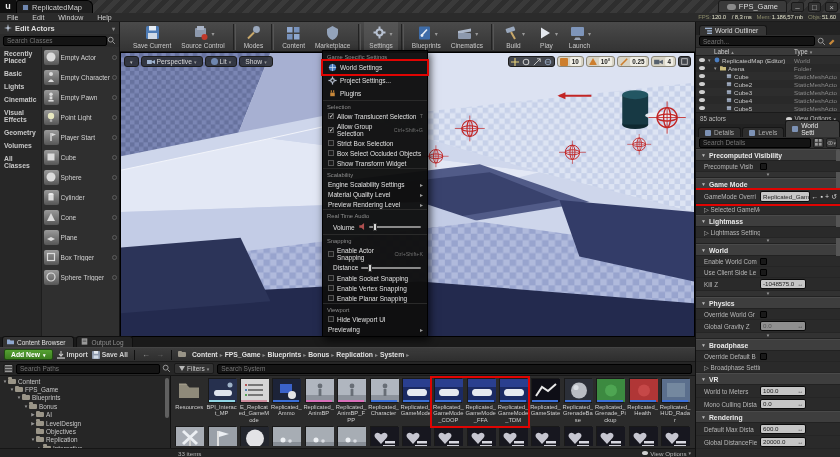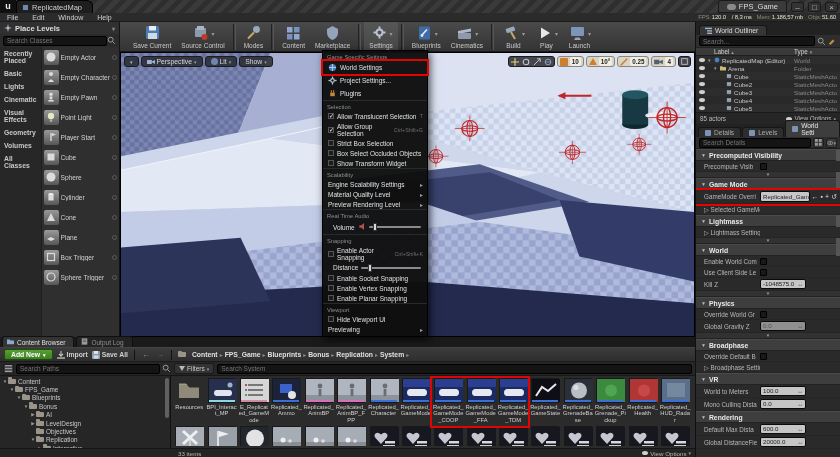--- a/index.html
+++ b/index.html
@@ -174,21 +174,21 @@
         <span><span class="sl">Mem:</span><span class="sv">1.186,57 mb</span></span>
         <span><span class="sl">Objs:</span><span class="sv">51.60</span></span>
       </div>
   </div>
 
   <div id="leftpanel">
     <div class="pa-header">
       <svg width="8" height="8" viewBox="0 0 10 10">
           <path d="M5 0 L6 4 L10 5 L6 6 L5 10 L4 6 L0 5 L4 4 Z" fill="#b8c2d2"></path>
         </svg>
-      <span>Place Levels</span>
+      <span>Edit Actors</span>
       <span class="pa-caret">▾</span>
     </div>
     <div class="pa-search">
       <input class="seab" placeholder="Search Classes" style="">
       <svg width="9" height="9" viewBox="0 0 11 11">
           <circle cx="4.5" cy="4.5" r="3" fill="none" stroke="#9a9a9a" stroke-width="1.2"></circle>
           <line x1="6.8" y1="6.8" x2="9.6" y2="9.6" stroke="#9a9a9a" stroke-width="1.2"></line>
         </svg>
     </div>
     <div class="pa-body">

